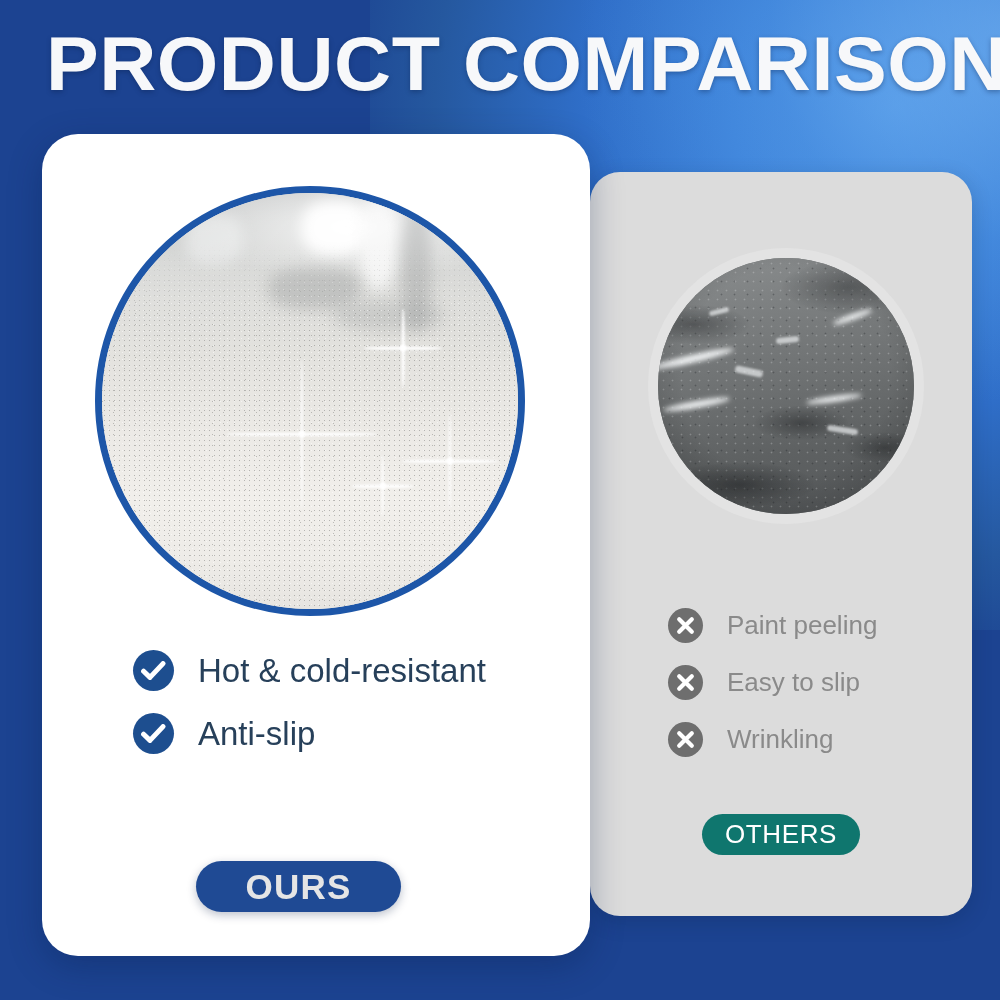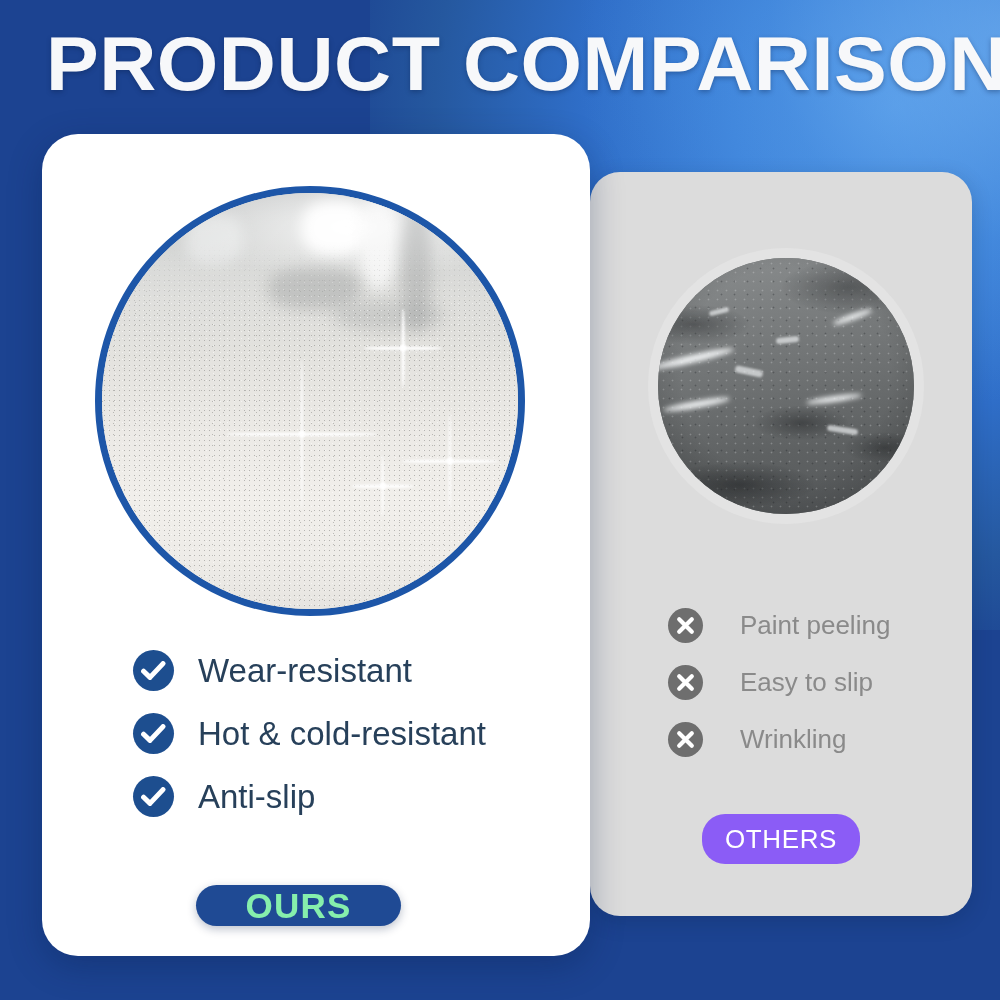--- a/index.html
+++ b/index.html
@@ -197,53 +197,52 @@
     margin-left: 24px;
     font-size: 33px;
     color: #27405a;
     white-space: nowrap;
   }
 
   .list-others {
     position: absolute;
     left: 668px; top: 608px;
   }
-  .row-o { display:flex; align-items:center; margin-bottom: 22px; gap: 13px; }
+  .row-o { display:flex; align-items:center; margin-bottom: 22px; }
   .ic-x {
     width: 35px; height: 35px; border-radius: 50%;
     background: #6e6e6e; position: relative; flex: 0 0 auto;
   }
   .ic-x svg { position:absolute; left: 8px; top: 8px; }
   .others-label {
     margin-left: 24px;
     font-size: 26px;
     color: #8a8a8a;
     white-space: nowrap;
   }
 
   
   .badge-ours {
     position: absolute;
     left: 196px; top: 861px;
-    width: 205px; height: 41px;
+    width: 205px; height: 51px;
     background: #1f4a94;
     border-radius: 29px;
-    color: #86efac;
+    color: #e5e5e5;
     font-size: 35px;
     font-weight: 700;
     letter-spacing: 1.2px;
     display: flex; align-items: center; justify-content: center;
     box-shadow: 0 3px 10px rgba(10,30,70,0.28);
-    margin-top: 24px;
   }
   .badge-others {
     position: absolute;
     left: 702px; top: 814px;
-    width: 158px; height: 50px;
-    background: #8b5cf6;
+    width: 158px; height: 41px;
+    background: #0f766e;
     border-radius: 23px;
     color: #ffffff;
     font-size: 26px;
     letter-spacing: 0.6px;
     display: flex; align-items: center; justify-content: center;
   }
 </style>
 </head>
 <body>
 
@@ -297,28 +296,20 @@
     <div class="bad-vig"></div>
   </div>
 
   <div class="list-ours">
     <div class="row">
       <span class="ic-check">
         <svg width="25" height="20" viewBox="0 0 25 20">
             <path d="M2.6 10.2 L9 16.4 L22 2.6" fill="none" stroke="#ffffff" stroke-width="5" stroke-linecap="round" stroke-linejoin="round"></path>
           </svg>
       </span>
-      <span class="ours-label">Wear-resistant</span>
-    </div>
-    <div class="row">
-      <span class="ic-check">
-        <svg width="25" height="20" viewBox="0 0 25 20">
-            <path d="M2.6 10.2 L9 16.4 L22 2.6" fill="none" stroke="#ffffff" stroke-width="5" stroke-linecap="round" stroke-linejoin="round"></path>
-          </svg>
-      </span>
       <span class="ours-label">Hot &amp; cold-resistant</span>
     </div>
     <div class="row">
       <span class="ic-check">
         <svg width="25" height="20" viewBox="0 0 25 20">
             <path d="M2.6 10.2 L9 16.4 L22 2.6" fill="none" stroke="#ffffff" stroke-width="5" stroke-linecap="round" stroke-linejoin="round"></path>
           </svg>
       </span>
       <span class="ours-label">Anti-slip</span>
     </div>

